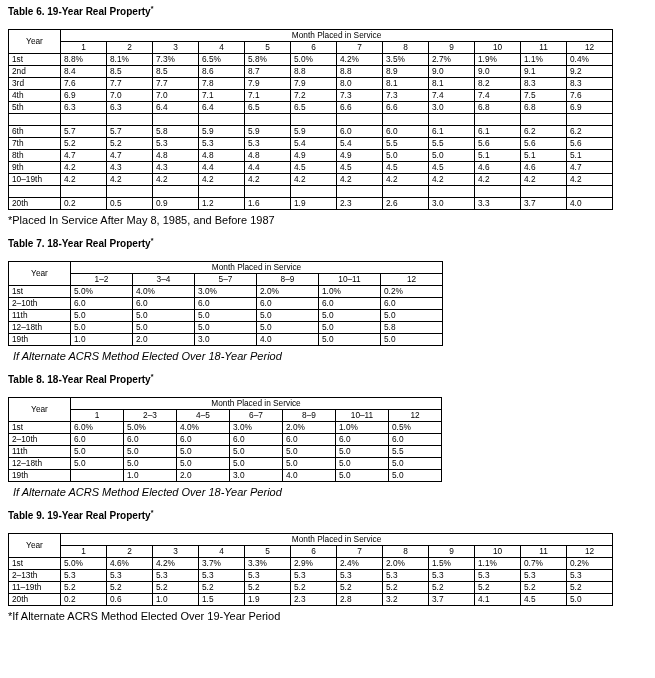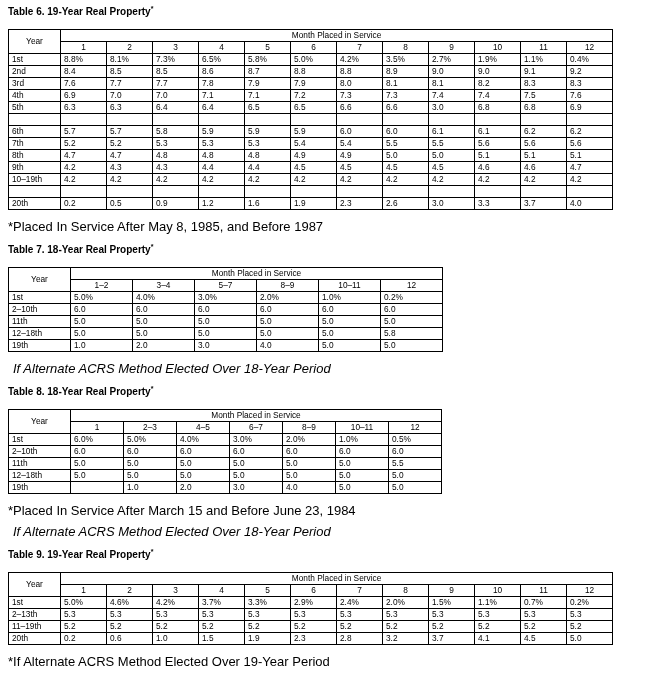--- a/index.html
+++ b/index.html
@@ -47,22 +47,22 @@
     vertical-align: middle;
     height: 11px;
     line-height: 11px;
     background: #fff;
   }
   table.grid th.hdr-center {
     text-align: center;
     font-weight: normal;
   }
   .footnote {
-    font-size: 13px;
-    margin: 12px 0 0 0;
+    font-size: 11px;
+    margin: 6px 0 0 0;
     line-height: 9px;
   }
   .footnote .ind { padding-left: 5px; display: inline-block; font-style: italic; }
   .sect { margin-bottom: 13px; }
   .yr-col { text-align: left; padding-left: 4px; }
   .num { text-align: left; padding-left: 4px; }
   .gap-row td { height: 6px; line-height: 6px; border-left: 1px solid #000; border-right: 1px solid #000; border-top: none; border-bottom: none; }
 </style>
 </head>
 <body>
@@ -457,21 +457,20 @@
               <td class="num"></td>
               <td class="num">1.0</td>
               <td class="num">2.0</td>
               <td class="num">3.0</td>
               <td class="num">4.0</td>
               <td class="num">5.0</td>
               <td class="num">5.0</td>
             </tr>
           </tbody>
         </table>
-        <p class="footnote"><span>*Placed In Service After March 15 and Before June 23, 1984</span></p>
         <p class="footnote"><span class="ind">If Alternate ACRS Method Elected Over 18-Year Period</span></p>
       </div>
       <div class="sect">
         <div class="tbl-title"><span>Table 9. 19-Year Real Property</span><sup class="sup">*</sup></div>
         <table class="grid" style="width: 604px;">
           <colgroup>
             <col style="width: 52px;">
             <col style="width: 46px;">
             <col style="width: 46px;">
             <col style="width: 46px;">

